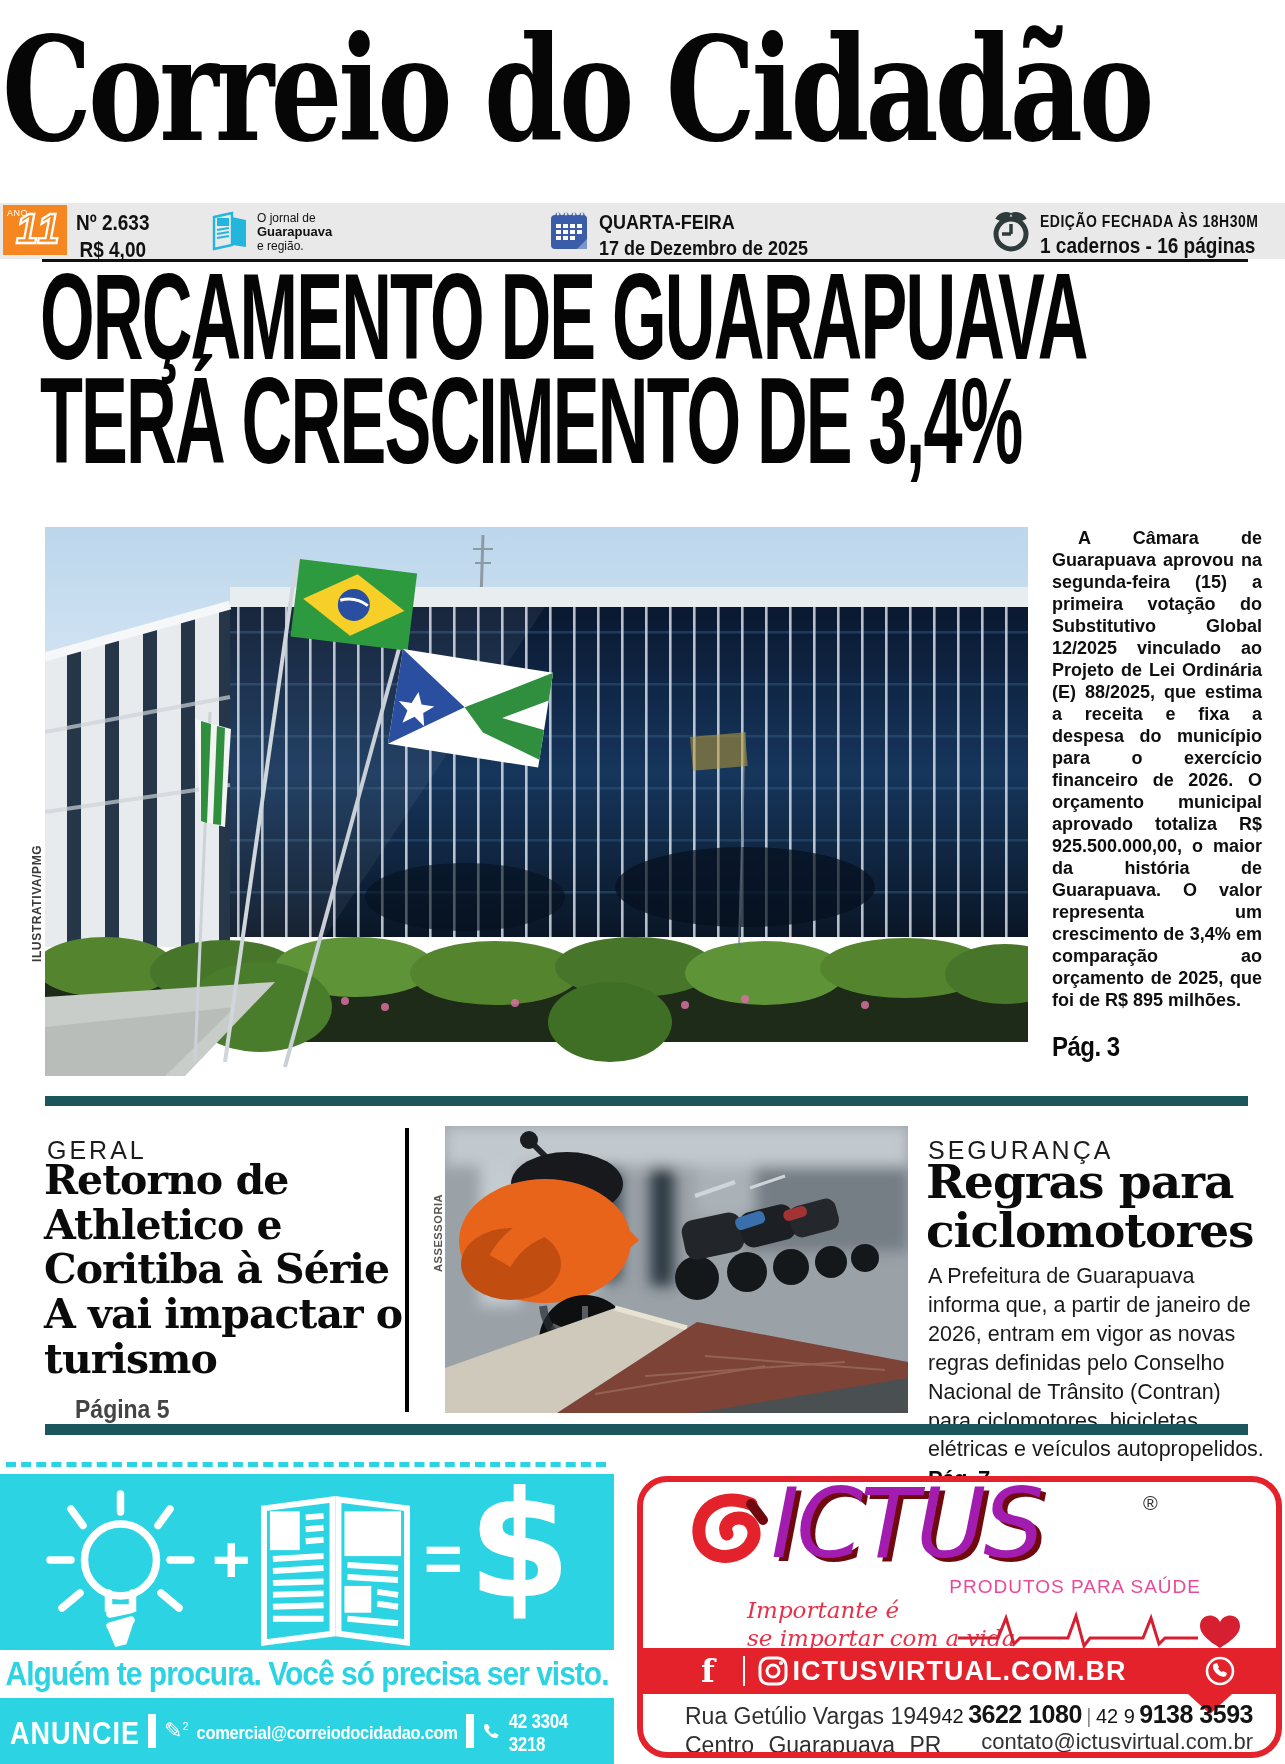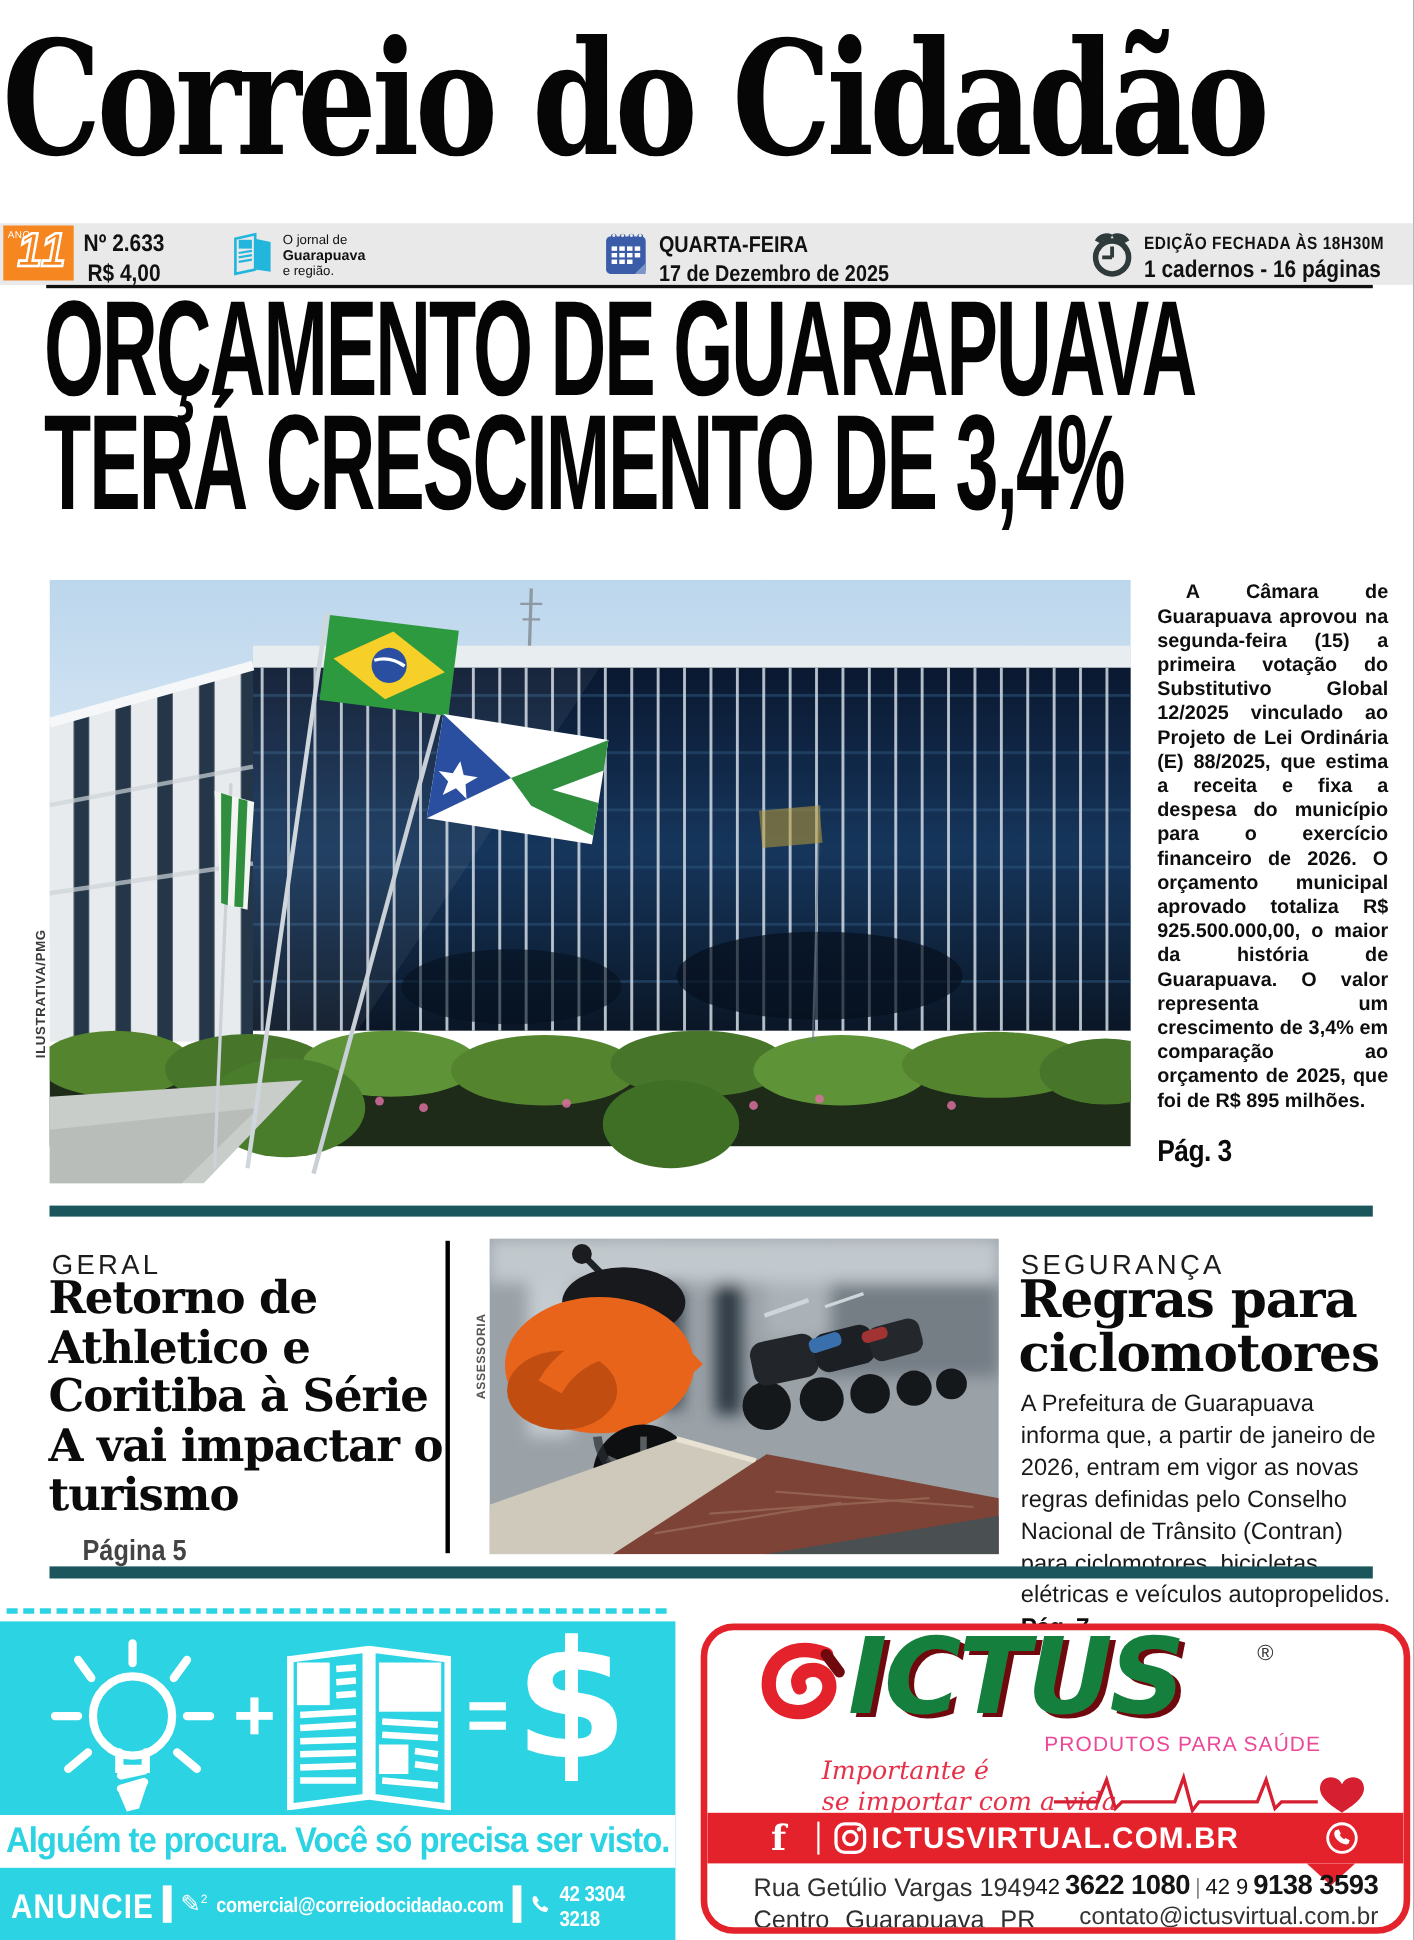--- a/index.html
+++ b/index.html
@@ -46,22 +46,22 @@
   #whitestrip span{display:inline-block;font-size:30px;font-weight:bold;color:#2cd3e3;
      line-height:48px;letter-spacing:-1px;transform:scaleY(1.08);}
   #anunrow{left:0;top:224px;width:614px;height:66px;display:flex;align-items:center;
      padding:0 10px;gap:8px;box-sizing:border-box;}
   #anunrow .sep{width:8px;height:34px;background:#fff;flex:0 0 auto;}
   #anuncie{font-size:27px;font-weight:bold;letter-spacing:1px;}
   .contact{font-size:16.5px;font-weight:bold;letter-spacing:-.3px;}
   
   #ictus{left:637px;top:1476px;width:645px;height:282px;background:#fff;border:6px solid #e4222b;
      border-radius:30px;box-sizing:border-box;overflow:hidden;}
-  #brand{left:128px;top:-6px;font-size:96px;font-weight:bold;font-style:italic;letter-spacing:-3px;
-     color:#15803d;font-family:"DejaVu Sans",sans-serif;text-shadow:5px 4px 0 #70090e;line-height:1;}
+  #brand{left:128px;top:-6px;font-size:96px;font-weight:normal;font-style:italic;letter-spacing:-3px;
+     color:#a21caf;font-family:"DejaVu Sans",sans-serif;text-shadow:5px 4px 0 #70090e;line-height:1;}
   #reg{left:500px;top:10px;font-size:20px;color:#333;}
   #ictsub{left:0;top:94px;width:558px;text-align:right;font-size:19px;letter-spacing:1px;color:#ec4899;}
   #tagline{left:104px;top:114px;font-size:23px;font-style:italic;color:#e73049;line-height:1.22;
      font-family:"DejaVu Serif",serif;}
   #redbar{left:0;top:166px;width:633px;height:46px;background:#e4222b;}
   #site{left:0;top:0;width:100%;text-align:center;font-size:27px;font-weight:bold;color:#fff;
      letter-spacing:1px;line-height:46px;}
   #notch{left:545px;top:212px;width:0;height:0;border-left:22px solid transparent;
      border-right:22px solid transparent;border-top:20px solid #e4222b;}
   #addr{left:42px;top:220px;font-size:23px;color:#2f2f2f;line-height:1.25;}

